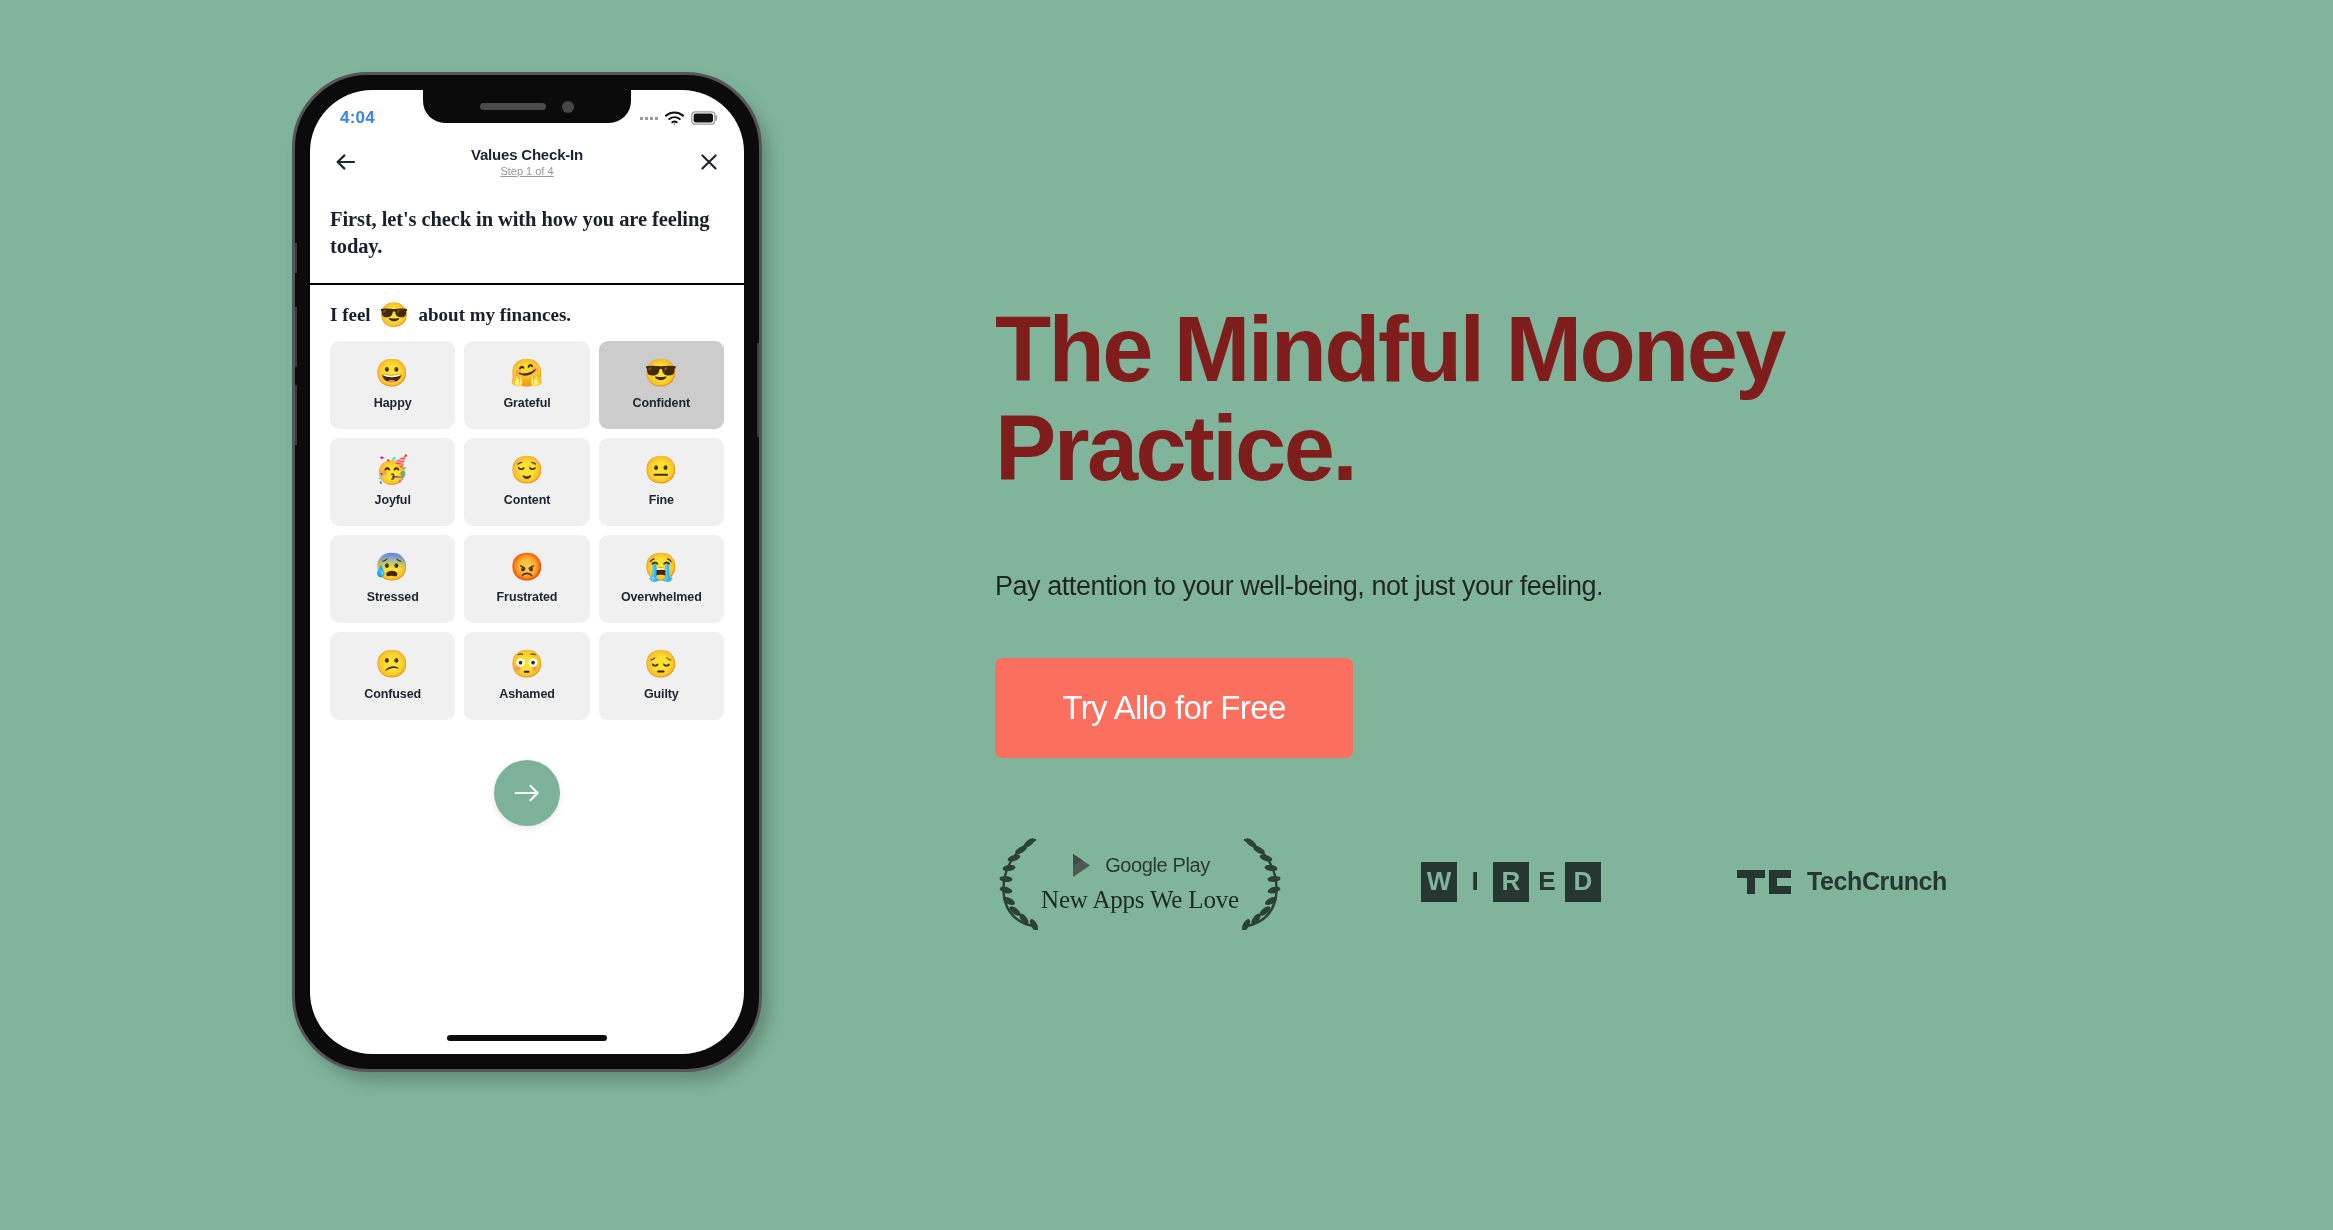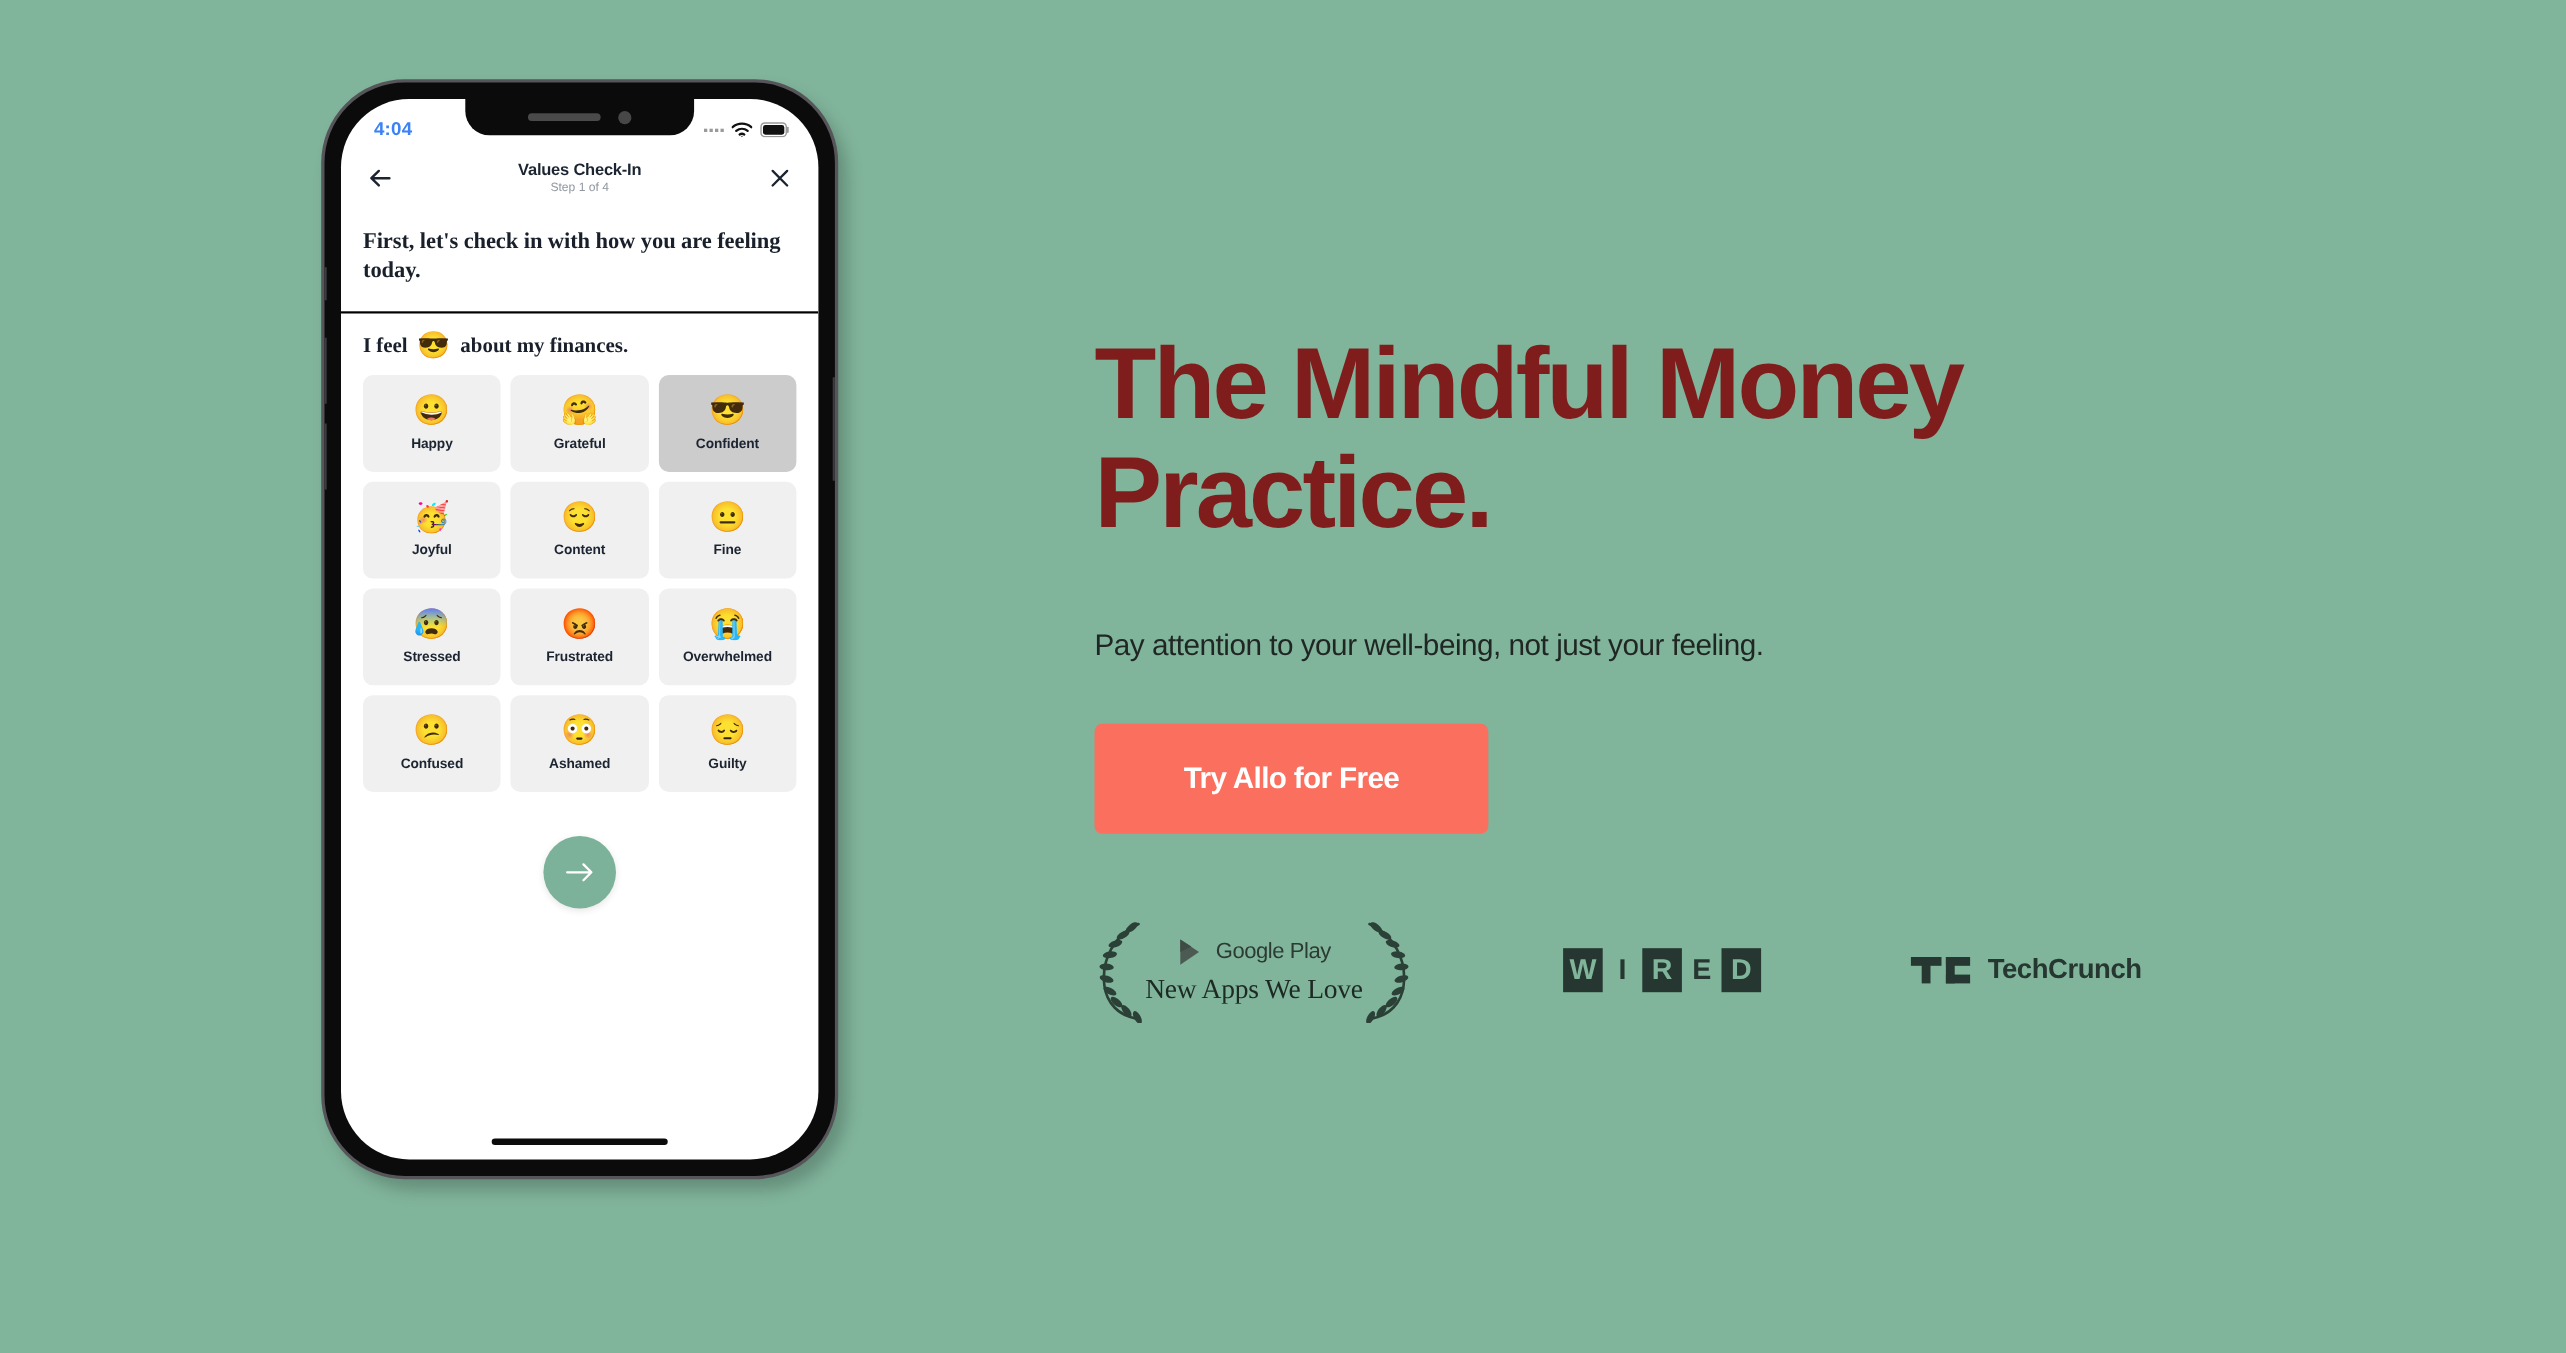--- a/index.html
+++ b/index.html
@@ -150,20 +150,21 @@
   .hdr-title {
     font-size: 15px;
     font-weight: bold;
     color: #1b2430;
     letter-spacing: -0.2px;
   }
   .hdr-sub {
     font-size: 11px;
     color: #9097a0;
     margin-top: 1px;
+    text-decoration: underline;
   }
 
   
   .app-content {
     position: absolute;
     top: 98px; left: 0; right: 0; bottom: 0;
     overflow: hidden;
   }
 
   .prompt-block {
@@ -272,22 +273,22 @@
     background: #fb6f5f;
     border-radius: 7px;
     display: flex;
     align-items: center;
     justify-content: center;
     cursor: pointer;
     border: none;
   }
   .cta-label {
     color: #ffffff;
-    font-size: 27px;
-    font-weight: bold;
+    font-size: 33px;
+    font-weight: normal;
     letter-spacing: -0.6px;
   }
 
   
   .press-row {
     margin-top: 76px;
     display: flex;
     align-items: center;
     gap: 136px;
   }

